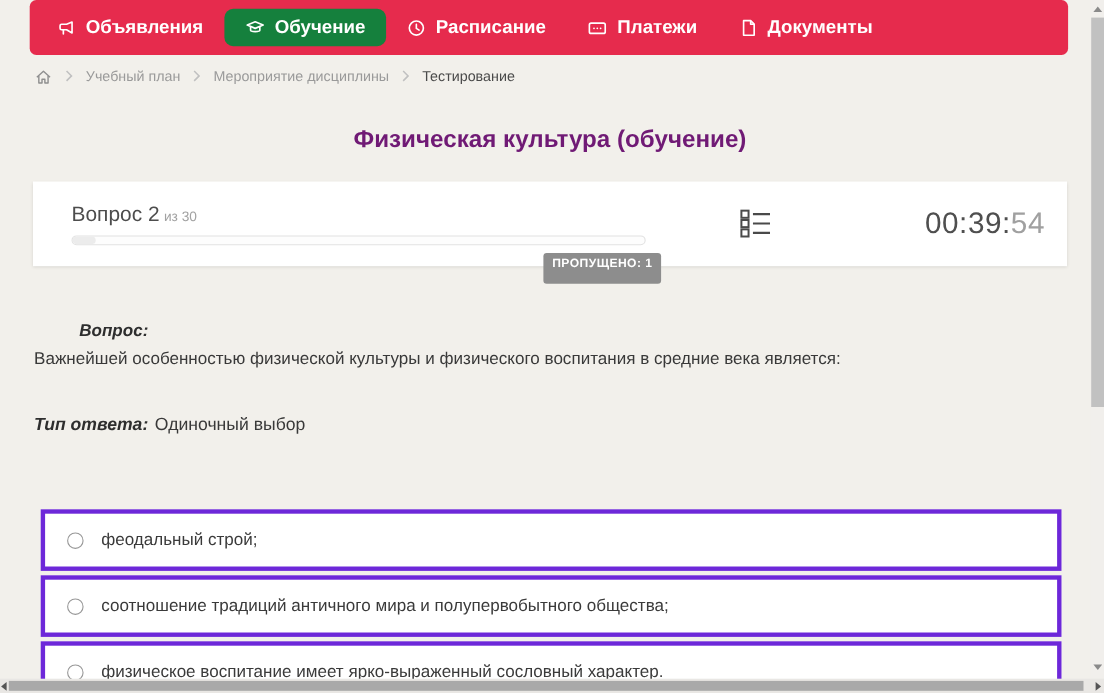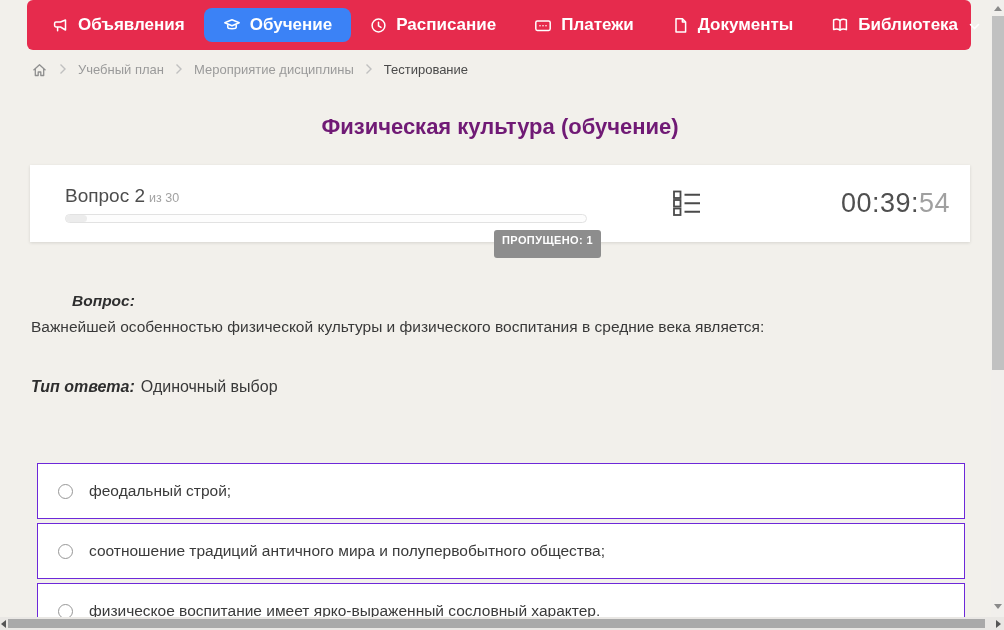--- a/index.html
+++ b/index.html
@@ -13,21 +13,21 @@
   
   .nav {
     position:absolute; left:27px; top:0; width:944px; height:50px;
     background:#e62b4d; border-radius:6px;
     display:flex; align-items:stretch; padding:8px 6px;
   }
   .nav-item {
     display:flex; align-items:center; gap:9px; padding:0 19px;
     color:#fff; font-weight:700; font-size:17px; cursor:pointer; white-space:nowrap;
   }
-  .nav-item.active { background:#3b82f6; border-radius:8px; }
+  .nav-item.active { background:#15803d; border-radius:8px; }
   .nav-item svg { display:block; }
   .chev { margin-left:2px; margin-top:3px; }
 
   
   .breadcrumb {
     position:absolute; left:31px; top:62px; height:20px;
     display:flex; align-items:flex-start; gap:11px;
     font-size:13px; color:#9a9a9a;
   }
   .crumb { cursor:pointer; }
@@ -75,21 +75,21 @@
   .q-text {
     position:absolute; left:31px; top:318px; width:900px;
     font-size:15.5px; color:#393939;
   }
   .q-type { position:absolute; left:31px; top:378px; font-size:16px; color:#393939; }
   .q-type .tl { font-weight:700; font-style:italic; color:#2e2e2e; margin-right:6px; }
 
   
   .options { position:absolute; left:37px; top:463px; width:928px; }
   .option {
-    height:56px; background:#fff; border:1px solid #6d28d9;
+    height:56px; background:#fff; border:4px solid #6d28d9;
     display:flex; align-items:center; padding:0 20px; margin-bottom:4px; cursor:pointer;
   }
   .radio {
     width:15px; height:15px; border:1px solid #979797; border-radius:50%;
     background:#fff; margin-right:16px; flex:none;
   }
   .option-label { font-size:15.5px; color:#3a3a3a; }
 
   
   .v-scrollbar {
@@ -155,34 +155,20 @@
   <div class="nav-item">
     <span>
       <svg width="17" height="17" viewBox="0 0 17 17" fill="none" stroke="#fff" stroke-width="1.5" stroke-linejoin="round">
         <path d="M4 1.8 H10.4 L13.6 5 V15 H4 Z"></path>
         <path d="M10.4 1.8 V5 H13.6"></path>
       </svg>
     </span>
     <span>Документы</span>
   </div>
 
-  <div class="nav-item">
-    <span>
-      <svg width="18" height="17" viewBox="0 0 18 17" fill="none" stroke="#fff" stroke-width="1.5" stroke-linejoin="round">
-        <path d="M9 3.6 C7.4 2.3 4.3 2.3 2.6 3 V12.6 C4.3 11.9 7.4 11.9 9 13.2 C10.6 11.9 13.7 11.9 15.4 12.6 V3 C13.7 2.3 10.6 2.3 9 3.6 Z"></path>
-        <path d="M9 3.6 V13.2"></path>
-      </svg>
-    </span>
-    <span>Библиотека</span>
-    <span class="chev">
-      <svg width="11" height="8" viewBox="0 0 11 8" fill="none" stroke="#fff" stroke-width="1.6" stroke-linecap="round">
-        <path d="M1.5 1.5 L5.5 5.5 L9.5 1.5"></path>
-      </svg>
-    </span>
-  </div>
 </nav>
 
 <div class="breadcrumb">
   <span>
     <svg width="17" height="17" viewBox="0 0 17 17" fill="none" stroke="#8f8f8f" stroke-width="1.3" stroke-linejoin="round">
       <path d="M2.5 8.2 L8.5 2.8 L14.5 8.2"></path>
       <path d="M4.3 7 V13.5 H7.2 V10 H9.8 V13.5 H12.7 V7"></path>
     </svg>
   </span>
   <span class="bc-sep">

